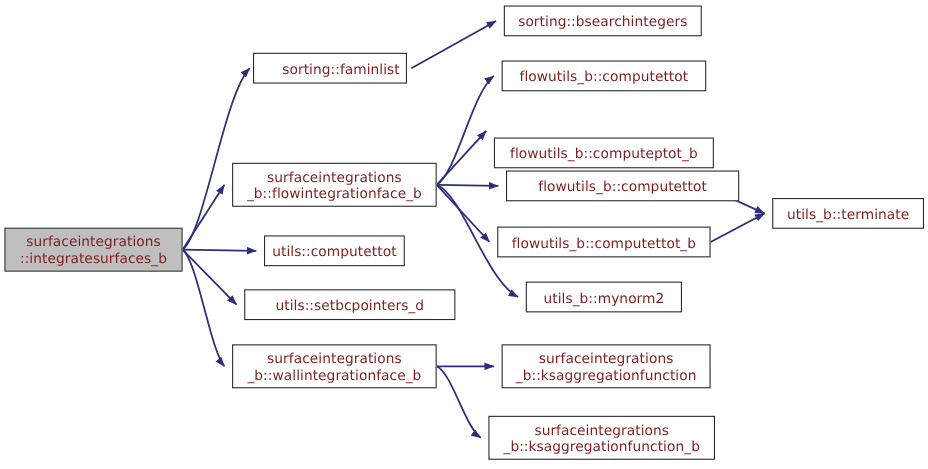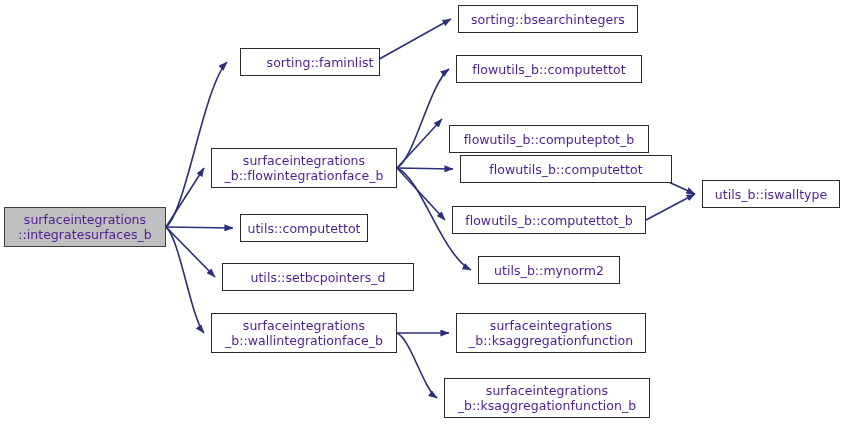--- a/index.html
+++ b/index.html
@@ -25,21 +25,21 @@
   }
   .node {
     position: absolute;
     box-sizing: border-box;
     border: 1px solid #2b2b2b;
     background: #ffffff;
     display: flex;
     align-items: center;
     justify-content: center;
     text-align: center;
-    color: #4c1d95;
+    color: #7f1d1d;
     font-size: 12.5px;
     line-height: 15px;
     letter-spacing: 0.05px;
     white-space: pre;
     z-index: 2;
   }
   .node.root {
     background: #bfbfbf;
     border: 1px solid #404040;
   }
@@ -74,33 +74,33 @@
         <path d="M 640 169 L 695 194" marker-end="url(#arrowhead)"></path>
         <path d="M 646 220 L 695 194" marker-end="url(#arrowhead)"></path>
         <path d="M 397 333 L 449 333" marker-end="url(#arrowhead)"></path>
         <path d="M 397 333 C 411.1 339.5, 422.85 388.25, 437 398" marker-end="url(#arrowhead)"></path>
       </g>
   </svg>
 
   <div id="node-layer">
       <div class="node root" style="left: 4px; top: 207px; width: 162px; height: 40px;"><span class="label">surfaceintegrations
 ::integratesurfaces_b</span></div>
-      <div class="node" style="left: 240px; top: 48px; width: 140px; height: 28px; padding-left: 20px;"><span class="label">sorting::faminlist</span></div>
+      <div class="node" style="left: 230px; top: 48px; width: 140px; height: 28px; padding-left: 20px;"><span class="label">sorting::faminlist</span></div>
       <div class="node" style="left: 211px; top: 148px; width: 186px; height: 40px;"><span class="label">surfaceintegrations
 _b::flowintegrationface_b</span></div>
       <div class="node" style="left: 240px; top: 214px; width: 128px; height: 28px;"><span class="label">utils::computettot</span></div>
       <div class="node" style="left: 222px; top: 263px; width: 192px; height: 28px;"><span class="label">utils::setbcpointers_d</span></div>
       <div class="node" style="left: 211px; top: 313px; width: 186px; height: 40px;"><span class="label">surfaceintegrations
 _b::wallintegrationface_b</span></div>
       <div class="node" style="left: 458px; top: 5px; width: 180px; height: 28px;"><span class="label">sorting::bsearchintegers</span></div>
       <div class="node" style="left: 456px; top: 55px; width: 186px; height: 28px;"><span class="label">flowutils_b::computettot</span></div>
       <div class="node" style="left: 449px; top: 105px; width: 200px; height: 28px; margin-top: 20px;"><span class="label">flowutils_b::computeptot_b</span></div>
       <div class="node" style="left: 460px; top: 155px; width: 212px; height: 28px;"><span class="label">flowutils_b::computettot</span></div>
       <div class="node" style="left: 452px; top: 206px; width: 194px; height: 28px; text-align: right;"><span class="label">flowutils_b::computettot_b</span></div>
       <div class="node" style="left: 478px; top: 256px; width: 142px; height: 28px;"><span class="label">utils_b::mynorm2</span></div>
-      <div class="node" style="left: 702px; top: 180px; width: 138px; height: 28px;"><span class="label">utils_b::iswalltype</span></div>
+      <div class="node" style="left: 702px; top: 180px; width: 138px; height: 28px;"><span class="label">utils_b::terminate</span></div>
       <div class="node" style="left: 456px; top: 313px; width: 190px; height: 40px;"><span class="label">surfaceintegrations
 _b::ksaggregationfunction</span></div>
       <div class="node" style="left: 444px; top: 378px; width: 206px; height: 40px;"><span class="label">surfaceintegrations
 _b::ksaggregationfunction_b</span></div>
     </div>
 
 </div>
 
 </body></html>

